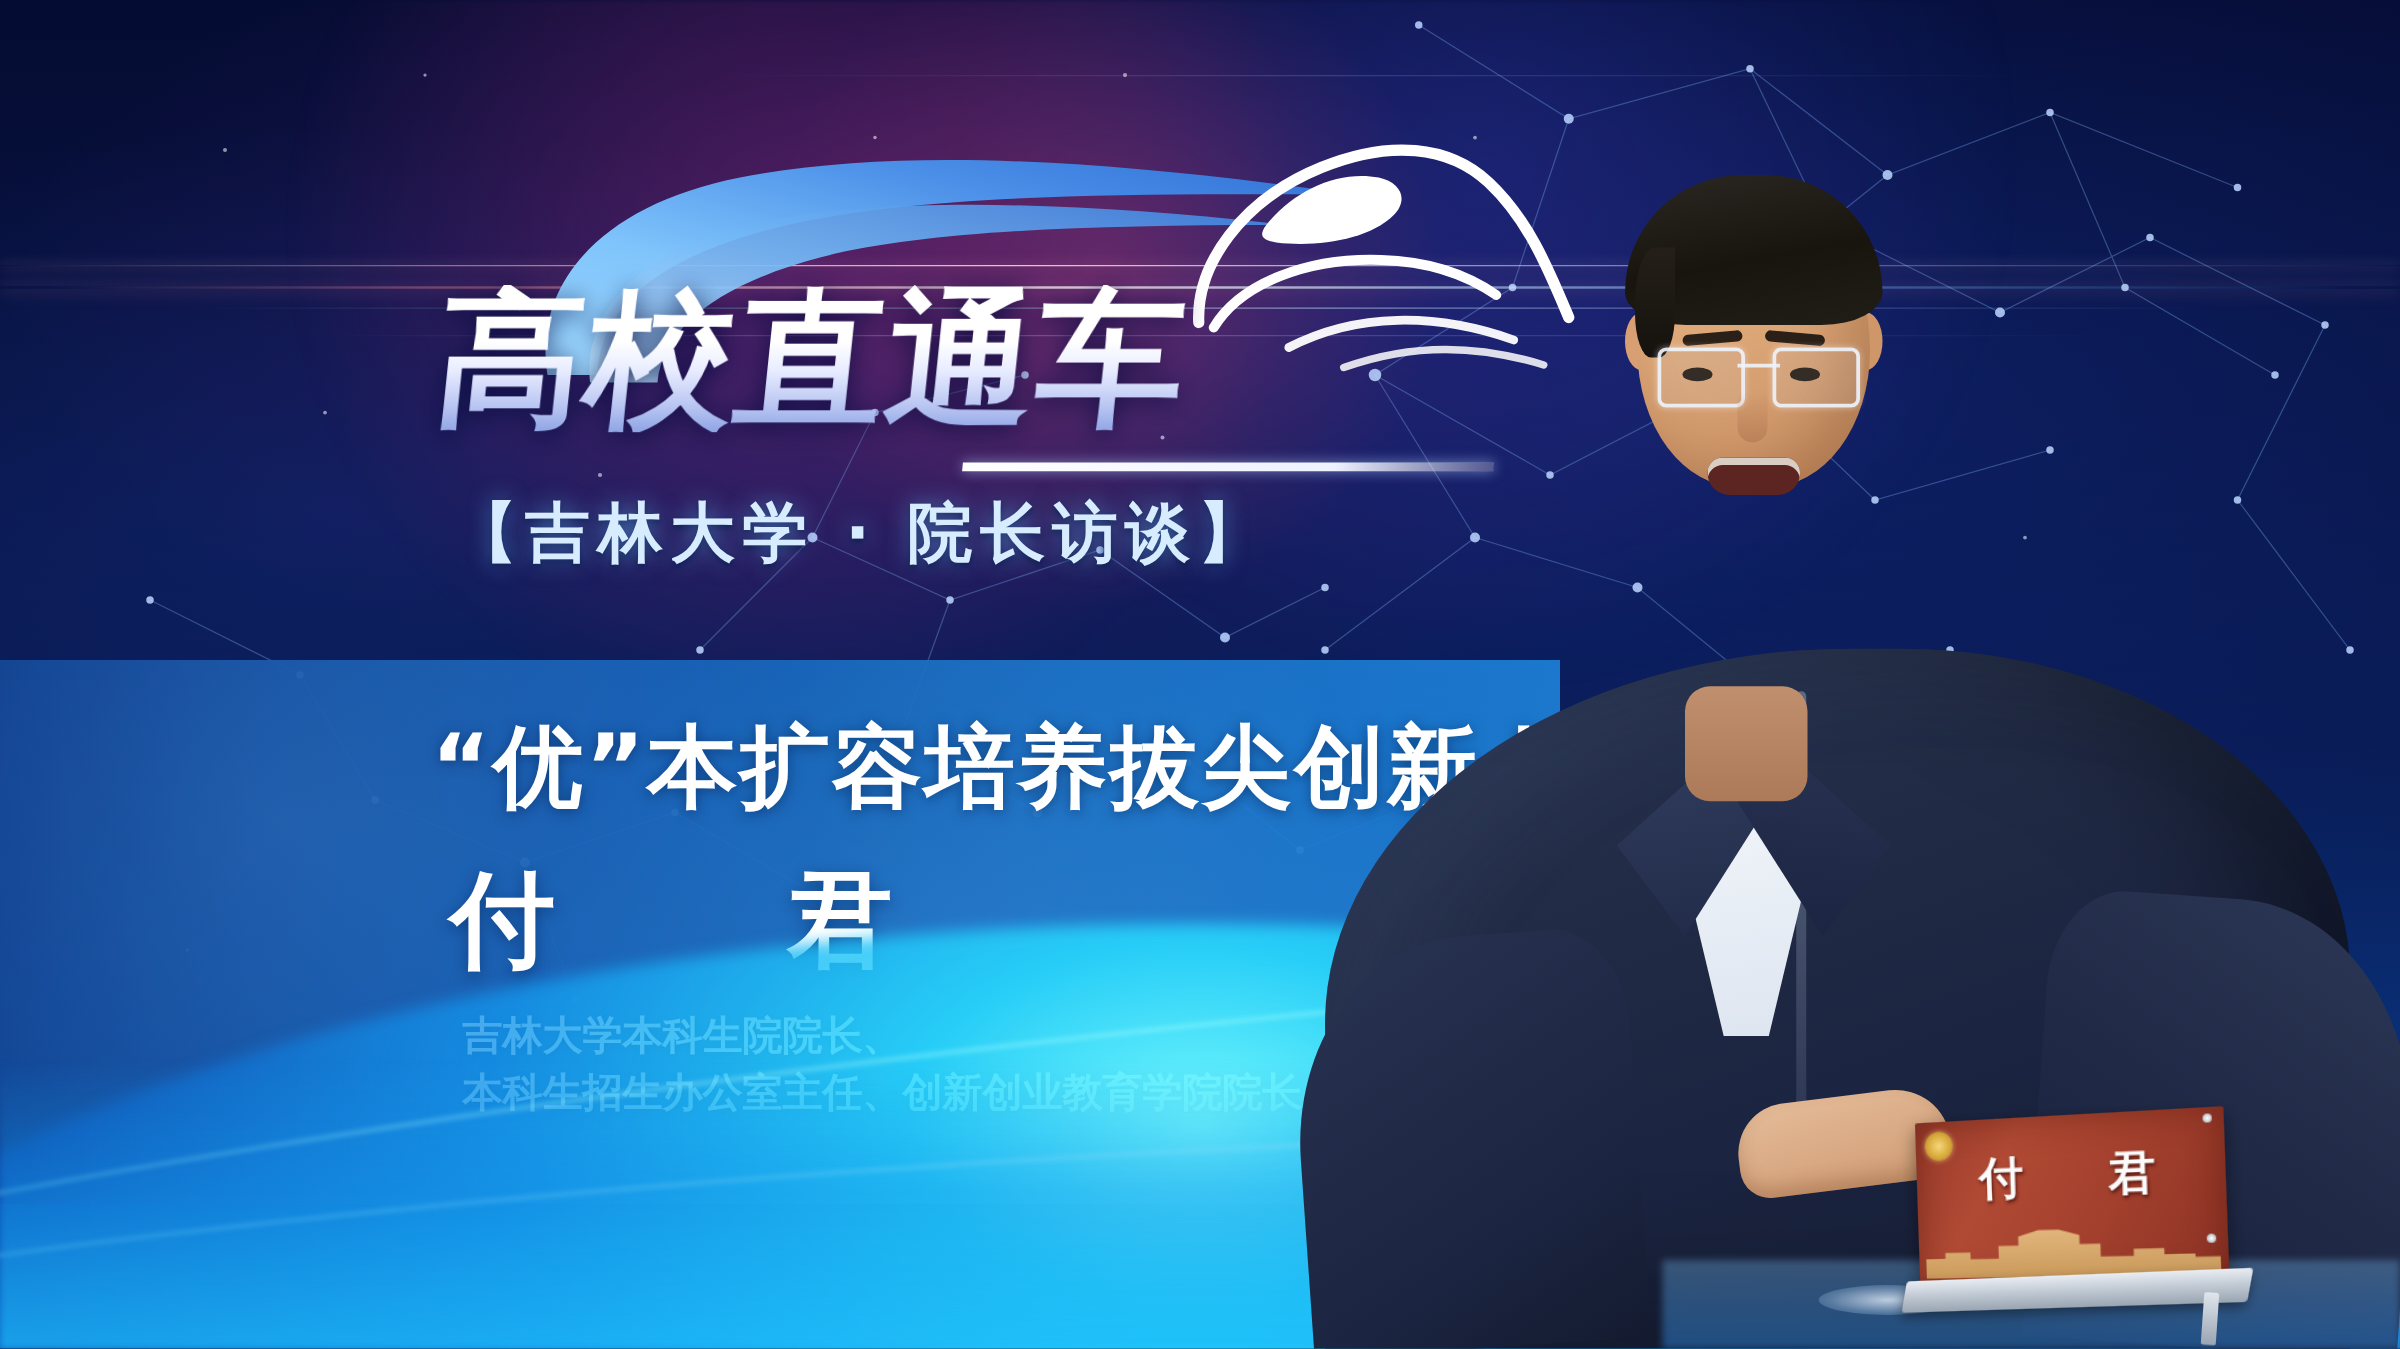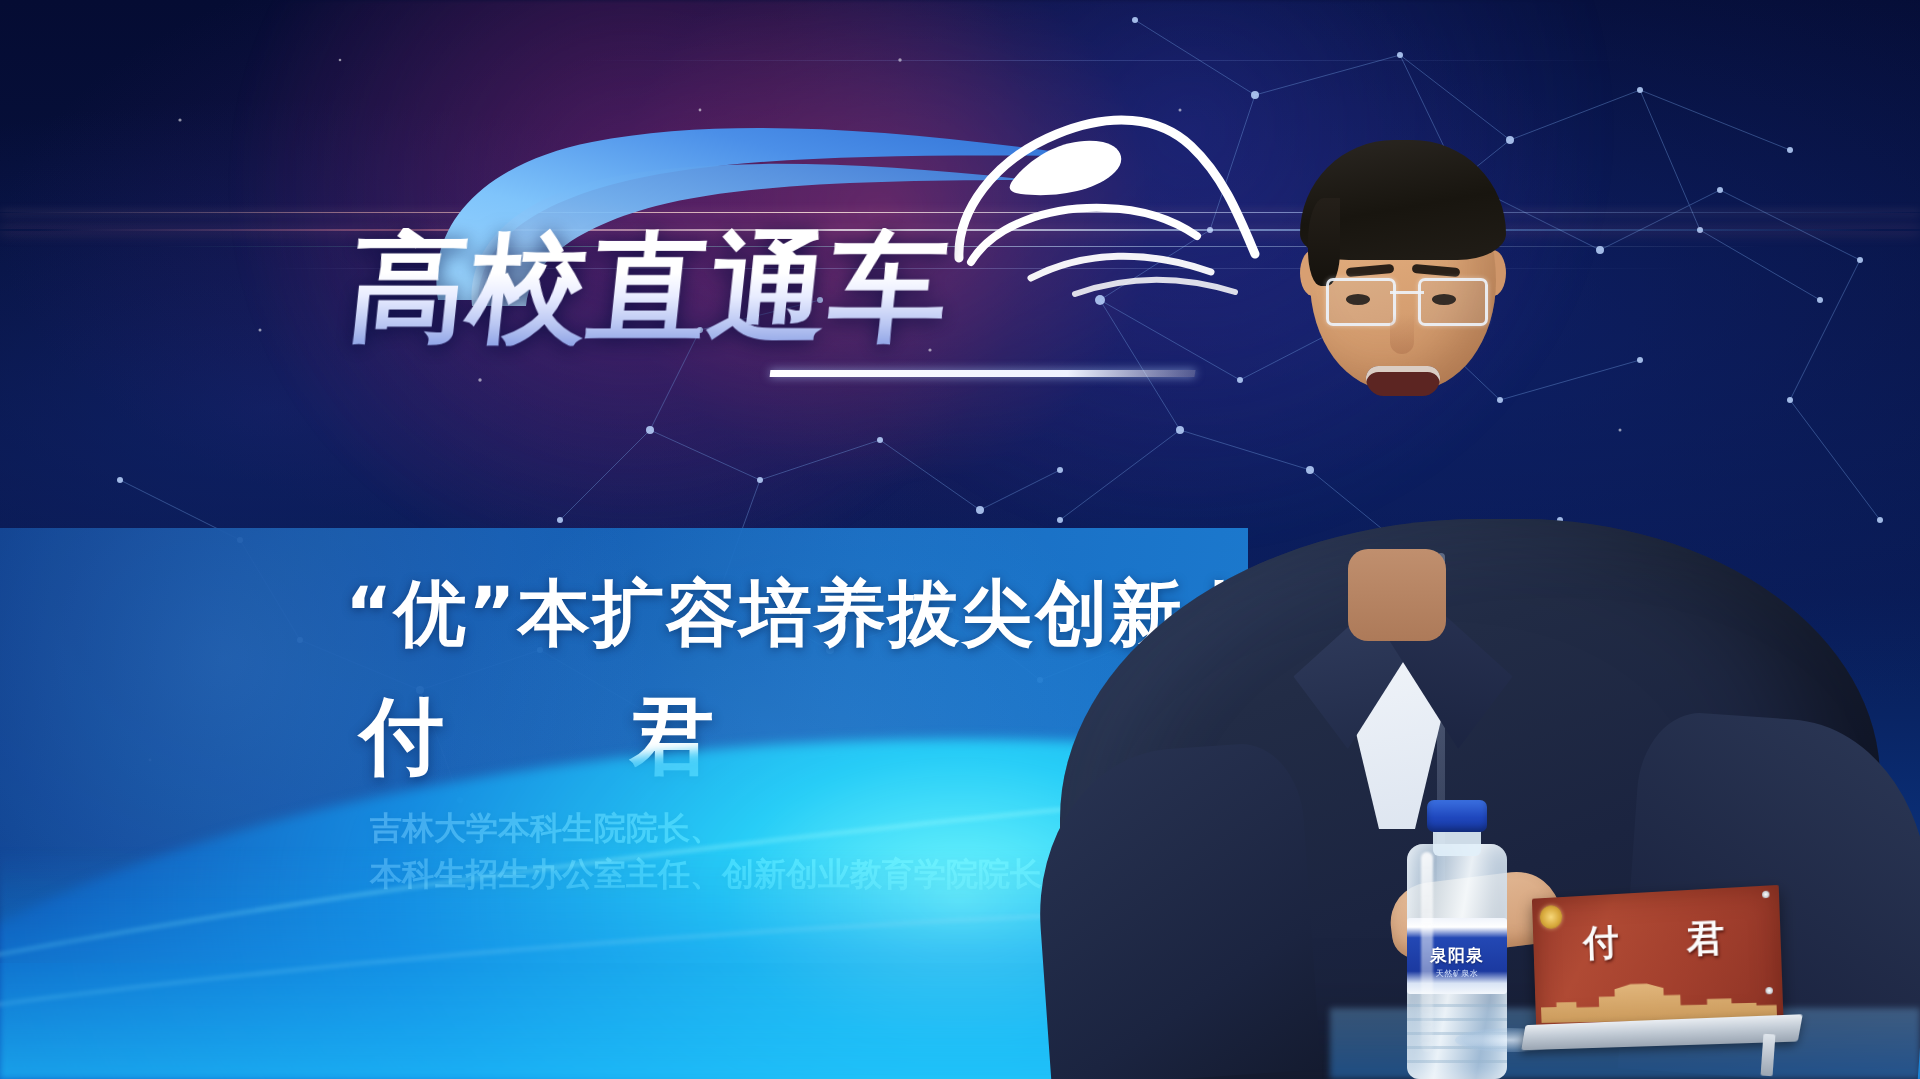--- a/index.html
+++ b/index.html
@@ -447,20 +447,21 @@
         <path d="M96,176 C150,148 214,148 276,170" stroke-width="7" opacity=".95"></path>
         <path d="M140,192 C196,172 248,174 300,190" stroke-width="6" opacity=".85"></path>
       </g>
       <path d="M78,78 C100,50 136,34 168,40 C186,44 192,58 180,70 C160,90 118,96 86,92 C74,90 72,86 78,78 Z" fill="#ffffff"></path>
     </svg>
 
     <div class="logo-text">高校直通车</div>
     <div class="logo-underline"></div>
   </div>
 
+  <div class="bracket-line">【吉林大学 · 院长访谈】</div>
 
   <div class="info-panel"></div>
 
   <div class="headline">“优”本扩容培养拔尖创新人才</div>
   <div class="person-name">付　　君</div>
   <div class="credentials"><span>吉林大学本科生院院长、</span><br><span>本科生招生办公室主任、创新创业教育学院院长</span></div>
 
   <div class="earth"></div>
   <div class="earth-lines"></div>
   <div class="earth-haze"></div>
@@ -486,31 +487,20 @@
       <div class="bridge"></div>
       <div class="lens r"></div>
     </div>
     <div class="p-nose"></div>
     <div class="p-mouth"></div>
     <div class="p-hand"></div>
   </div>
 
   <div class="desk"></div>
 
-  <div class="bottle">
-    <div class="bottle-body"></div>
-    <div class="bottle-rings"></div>
-    <div class="bottle-neck"></div>
-    <div class="bottle-cap"></div>
-    <div class="bottle-label">
-      <div class="brand">泉阳泉</div>
-      <div class="sub">天然矿泉水</div>
-    </div>
-    <div class="bottle-gloss"></div>
-  </div>
 
   <div class="np-glass"></div>
 
   <div class="nameplate">
     <div class="np-board">
       <div class="np-emblem"></div>
       <div class="np-screw-a"></div>
       <div class="np-screw-b"></div>
       <div class="np-name">付　君</div>
       <div class="np-building"></div>

